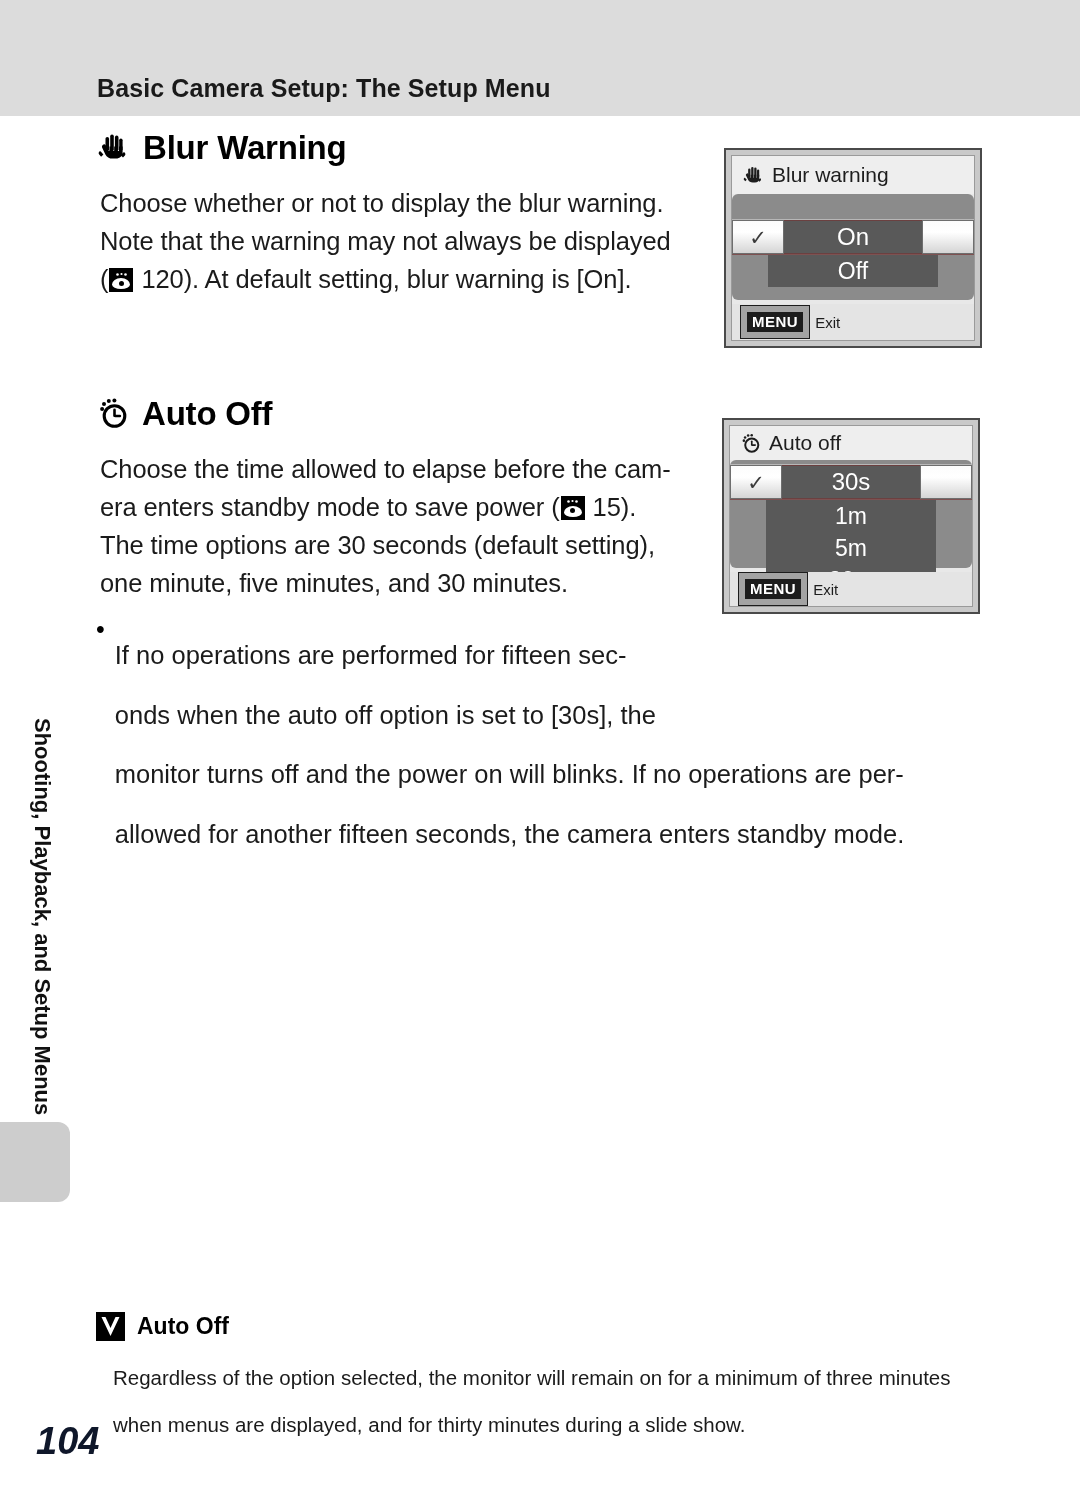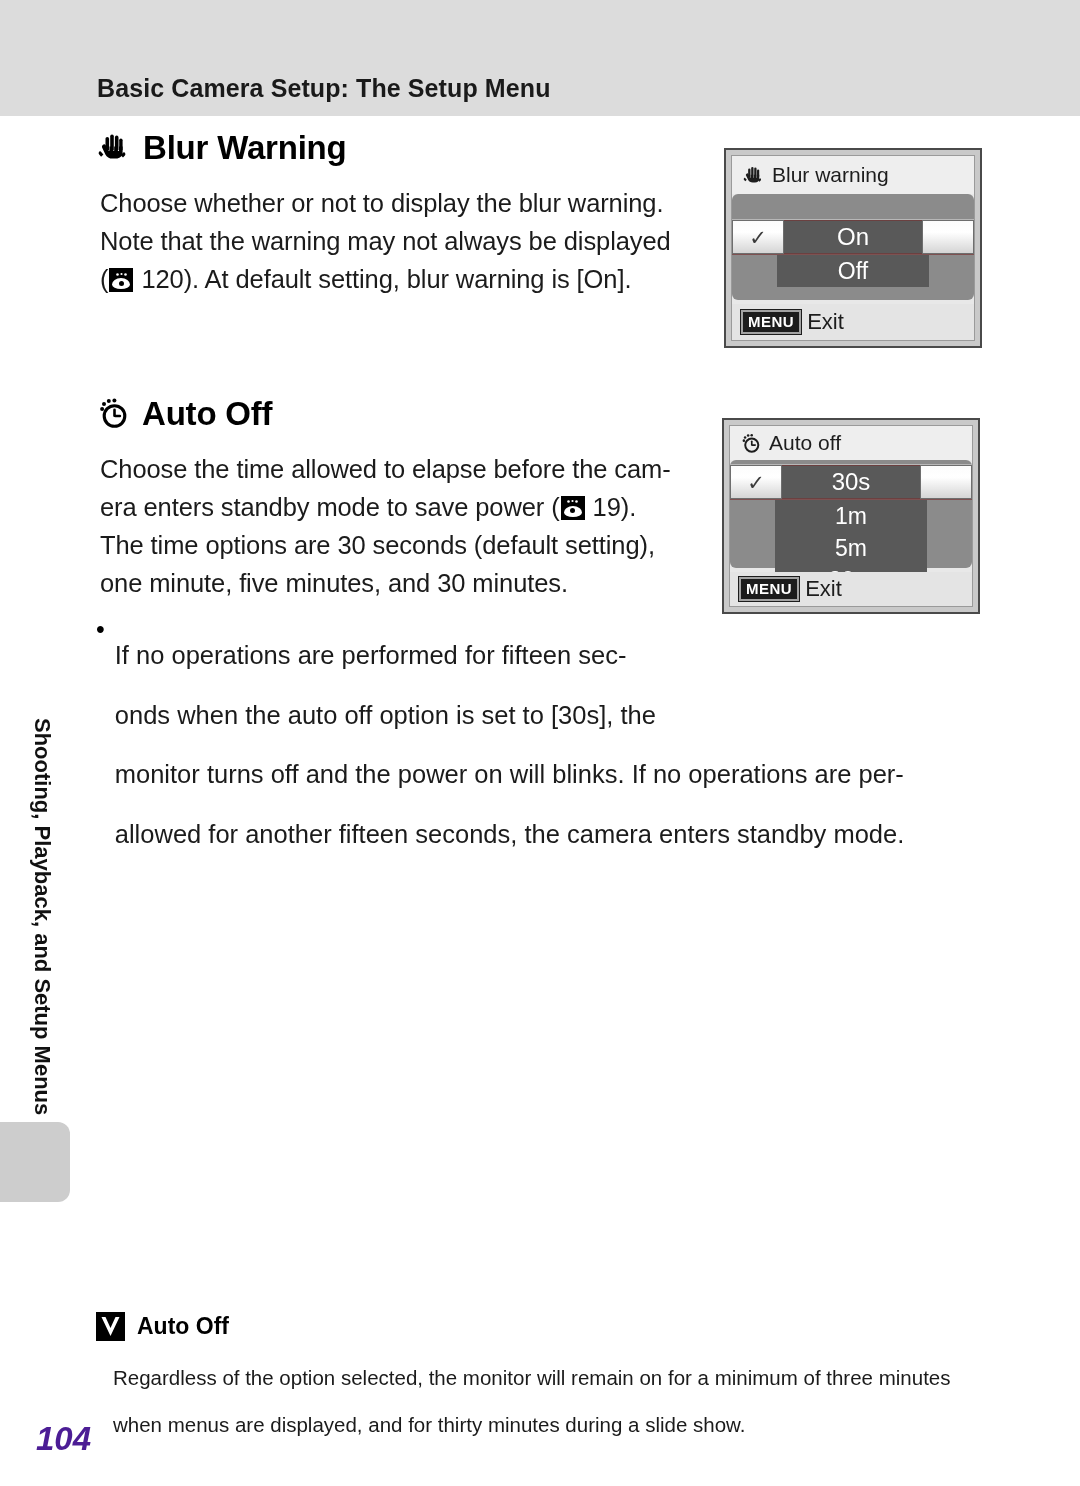--- a/index.html
+++ b/index.html
@@ -59,24 +59,24 @@
     left: 64px;
     top: 718px;
     width: 44px;
     height: 420px;
   }
 
   
   .page-number {
     position: absolute;
     left: 36px; top: 1420px;
-    font-size: 33px;
+    font-size: 38px;
     font-weight: bold;
     font-style: italic;
-    color: #4c1d95;
+    color: #0f172a;
   }
 
   
   .content {
     position: absolute;
     left: 96px; top: 130px;
     width: 890px;
   }
 
   h2.sec-title {
@@ -202,25 +202,25 @@
     gap: 6px;
     box-sizing: border-box;
   }
   .menu-badge {
     background: #1c1c1c;
     color: #fff;
     font-size: 15px;
     font-weight: bold;
     letter-spacing: 0.5px;
     padding: 2px 5px 3px 5px;
-    border: 2px solid #a3a3a3;
+    border: 6px solid #a3a3a3;
     box-shadow: 0 0 0 1px #1c1c1c;
     line-height: 1;
   }
-  .exit-label { font-size: 22px; color: #1d1d1d; }
+  .exit-label { font-size: 15px; color: #1d1d1d; }
 
   
   .opt-row {
     position: relative;
     height: 32px;
     display: flex;
     align-items: center;
     justify-content: center;
     font-size: 23px;
     color: #ffffff;
@@ -267,21 +267,21 @@
     background: linear-gradient(to bottom, #fcfcfc 0%, #ffffff 35%, #d5d5d5 100%);
     border: 1px solid #6e6e6e;
     box-sizing: border-box;
   }
   .check-glyph {
     font-size: 21px;
     color: #3a3a3a;
     line-height: 1;
   }
   .opt-center {
-    width: 152px;
+    width: 170px;
   }
 
   
   .note {
     position: absolute;
     left: 96px;
     top: 1312px;
     width: 890px;
   }
   .note-title {
@@ -351,21 +351,21 @@
           <circle cx="12.8" cy="4.0" r="2.0"></circle>
           <circle cx="18.4" cy="3.4" r="2.0"></circle>
         </g>
       </svg>
     </span>
     <span>Auto Off</span>
   </h2>
 
   <div class="body-col" style="margin-top:22px;">
     <p class="just">Choose the time allowed to elapse before the cam-</p>
-    <p class="just"><span>era enters standby mode to save power (</span><span class="ref-icon"></span>&nbsp;<span>19).</span></p>
+    <p class="just"><span>era enters standby mode to save power (</span><span class="ref-icon"></span>&nbsp;<span>15).</span></p>
     <p class="just">The time options are 30 seconds (default setting),</p>
     <p>one minute, five minutes, and 30 minutes.</p>
   </div>
 
   <div class="bullet-row" style="margin-top:12px;">
     <span class="bullet-dot">•</span>
     <div class="bullet-body">
       <p class="bul-l1 just">If no operations are performed for fifteen sec-</p>
       <p class="bul-l2">onds when the auto off option is set to [30s], the</p>
       <p class="bul-l3 just">monitor turns off and the power on will blinks. If no operations are per-</p>

